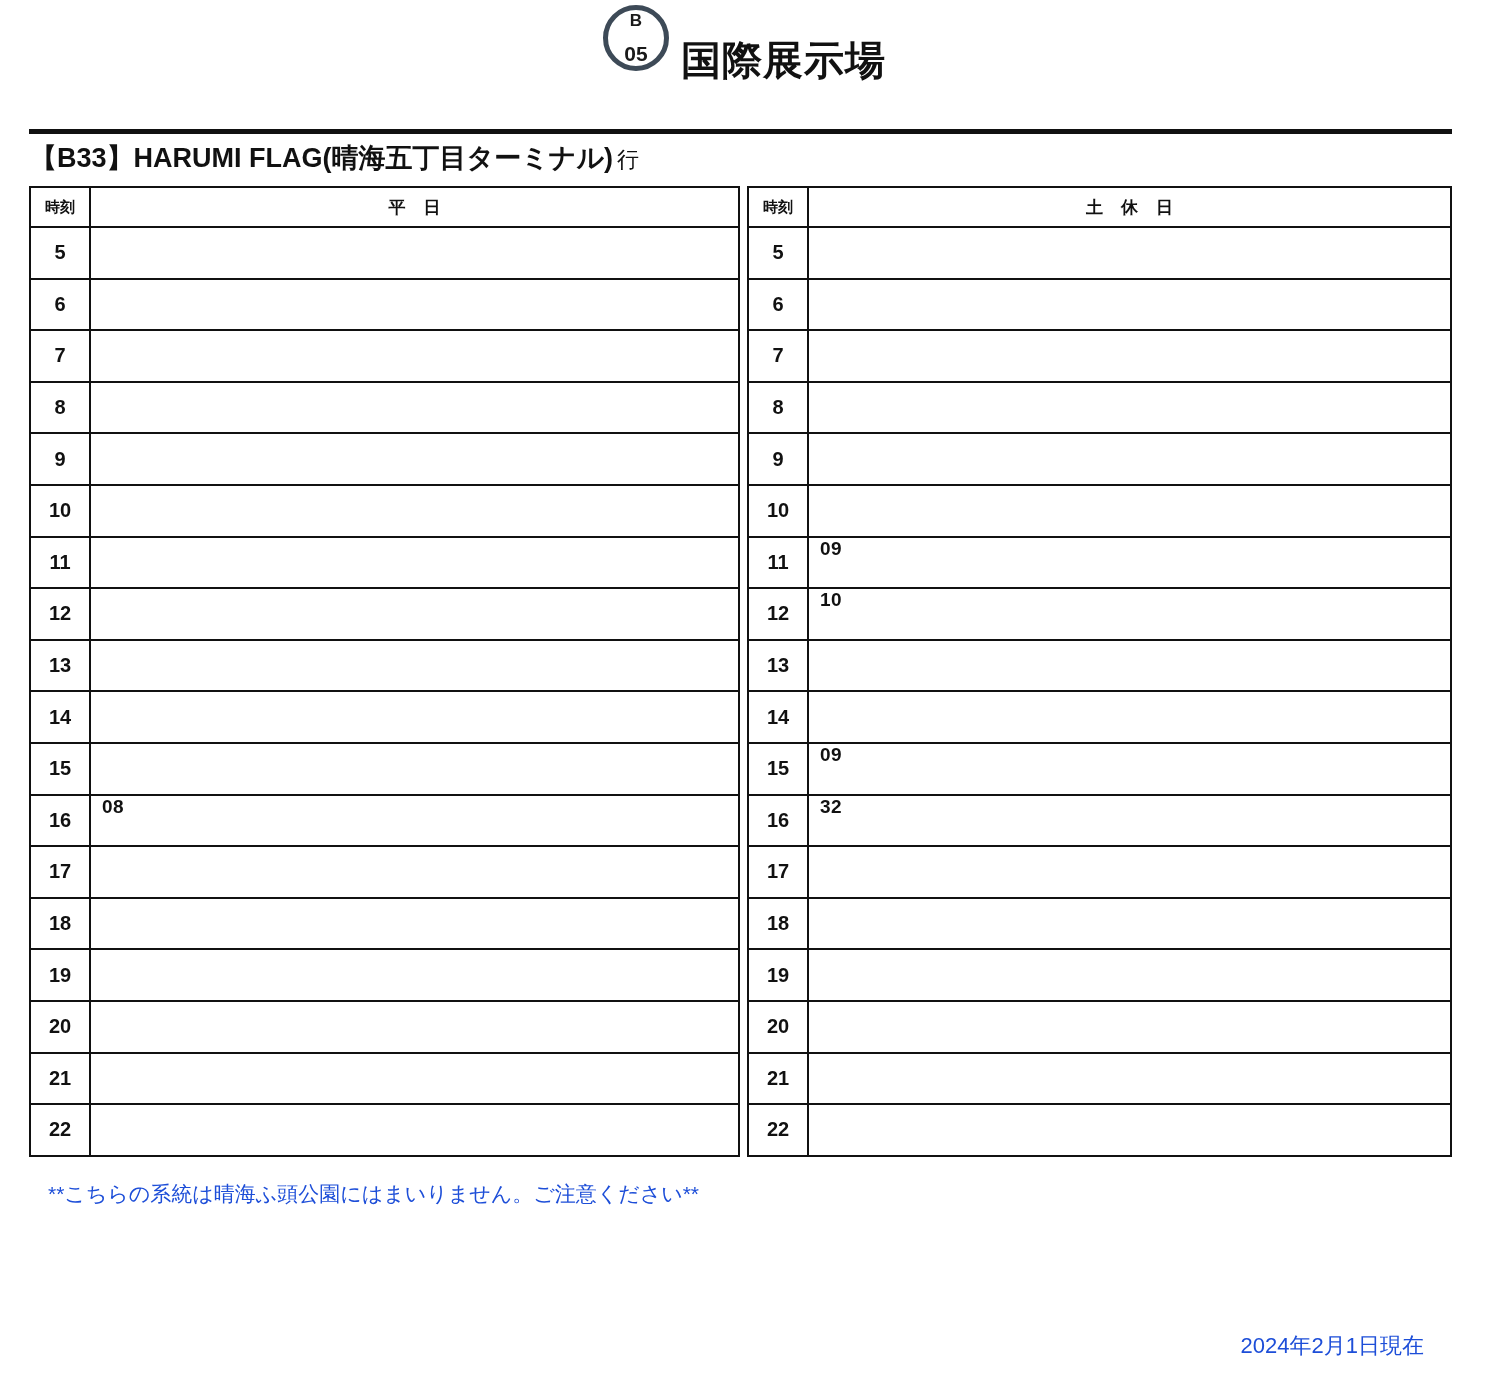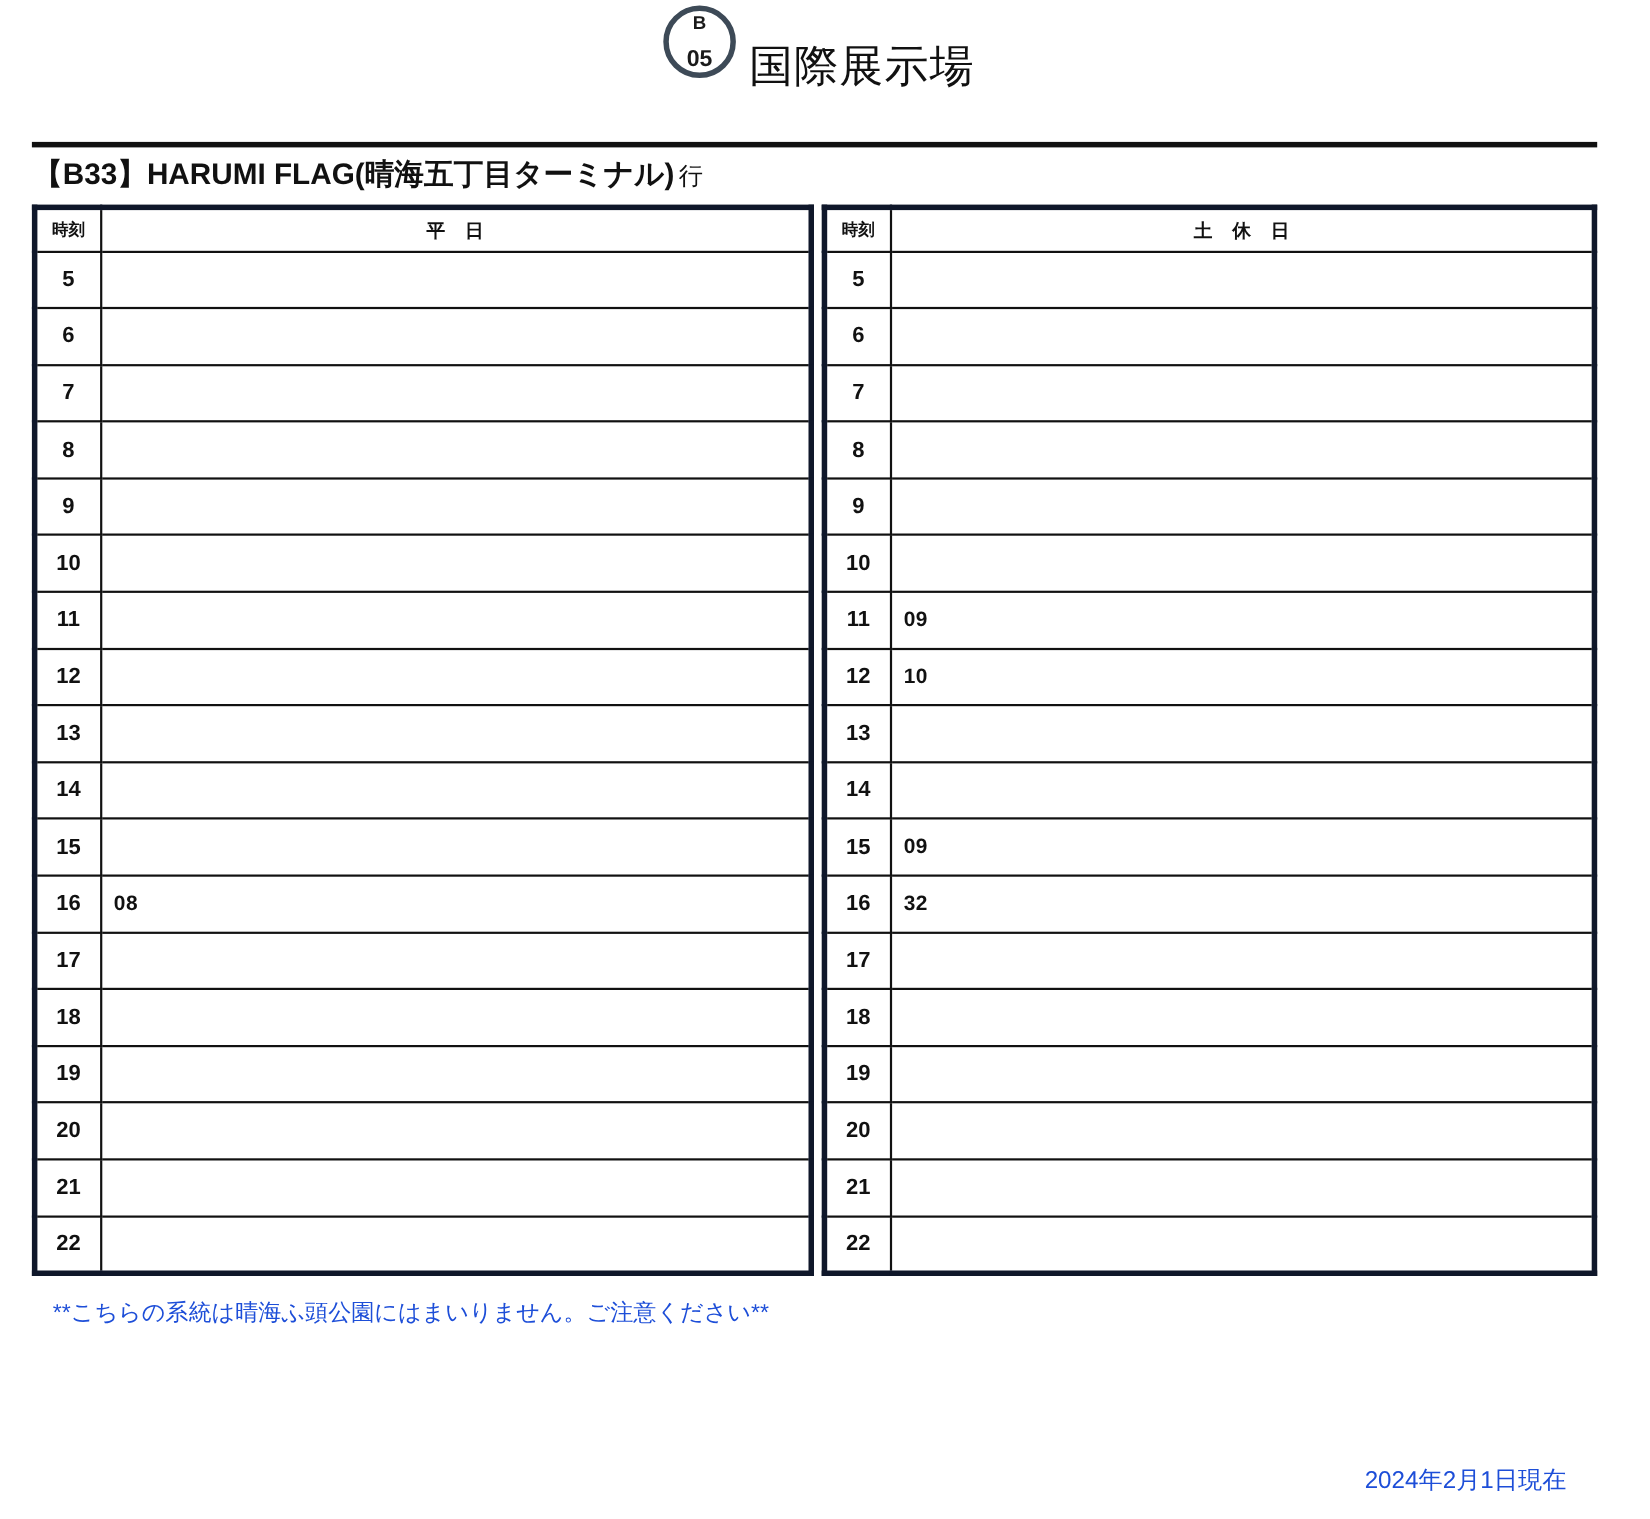--- a/index.html
+++ b/index.html
@@ -8,40 +8,40 @@
 
     .station-header { position: absolute; top: 4px; left: 603px; height: 68px; display: flex; align-items: center; }
     .station-badge {
       width: 66px; height: 66px; border-radius: 50%;
       border: 5px solid #3d4a57; background: #fff;
       display: flex; flex-direction: column; align-items: center; justify-content: center;
       font-weight: bold; line-height: 1; color: #1a1a1a;
     }
     .station-badge .line { font-size: 17px; }
     .station-badge .num { font-size: 21px; margin-top: 14px; }
-    .station-name { margin-left: 12px; font-size: 40px; font-weight: normal; color: #111; letter-spacing: 1px; margin-top: 44px; }
+    .station-name { margin-left: 12px; font-size: 40px; font-weight: bold; color: #111; letter-spacing: 1px; margin-top: 44px; }
 
     .rule { position: absolute; left: 29px; top: 129px; width: 1423px; height: 5px; background: #111; }
 
     .route-title { position: absolute; left: 30px; top: 140px; font-size: 27px; font-weight: bold; white-space: nowrap; }
     .route-title .dest-suffix { font-size: 22px; font-weight: normal; margin-left: 4px; }
 
     table.tt {
       position: absolute; top: 186px; border-collapse: collapse;
-      border: 5px solid #0f172a;
+      border: 1px solid #0f172a;
     }
     table.tt.left { left: 29px; width: 711px; }
     table.tt.right { left: 747px; width: 705px; }
     table.tt th, table.tt td { border: 2px solid #111; }
     table.tt th { height: 40px; font-size: 17px; font-weight: bold; }
     table.tt th.hour-h { width: 60px; font-size: 15px; }
     table.tt th.day-h { letter-spacing: 18px; text-indent: 18px; }
     table.tt td { height: 51.6px; }
     table.tt td.hour { width: 60px; text-align: center; font-size: 20px; font-weight: bold; }
-    table.tt td.mins { vertical-align: top; padding-top: 14px; padding-left: 11px; font-size: 19px; font-weight: bold; letter-spacing: 0.5px; }
+    table.tt td.mins { vertical-align: top; padding-top: 0; padding-left: 11px; font-size: 19px; font-weight: bold; letter-spacing: 0.5px; }
 
     .notes { position: absolute; left: 48px; top: 1180px; font-size: 21px; color: #1d4ed8; }
     .notes p { height: 43px; line-height: 28px; white-space: nowrap; }
 
     .asof { position: absolute; right: 76px; top: 1331px; font-size: 22px; color: #1d4ed8; }
   </style>
 </head>
 <body>
 
 <div class="station-header">

